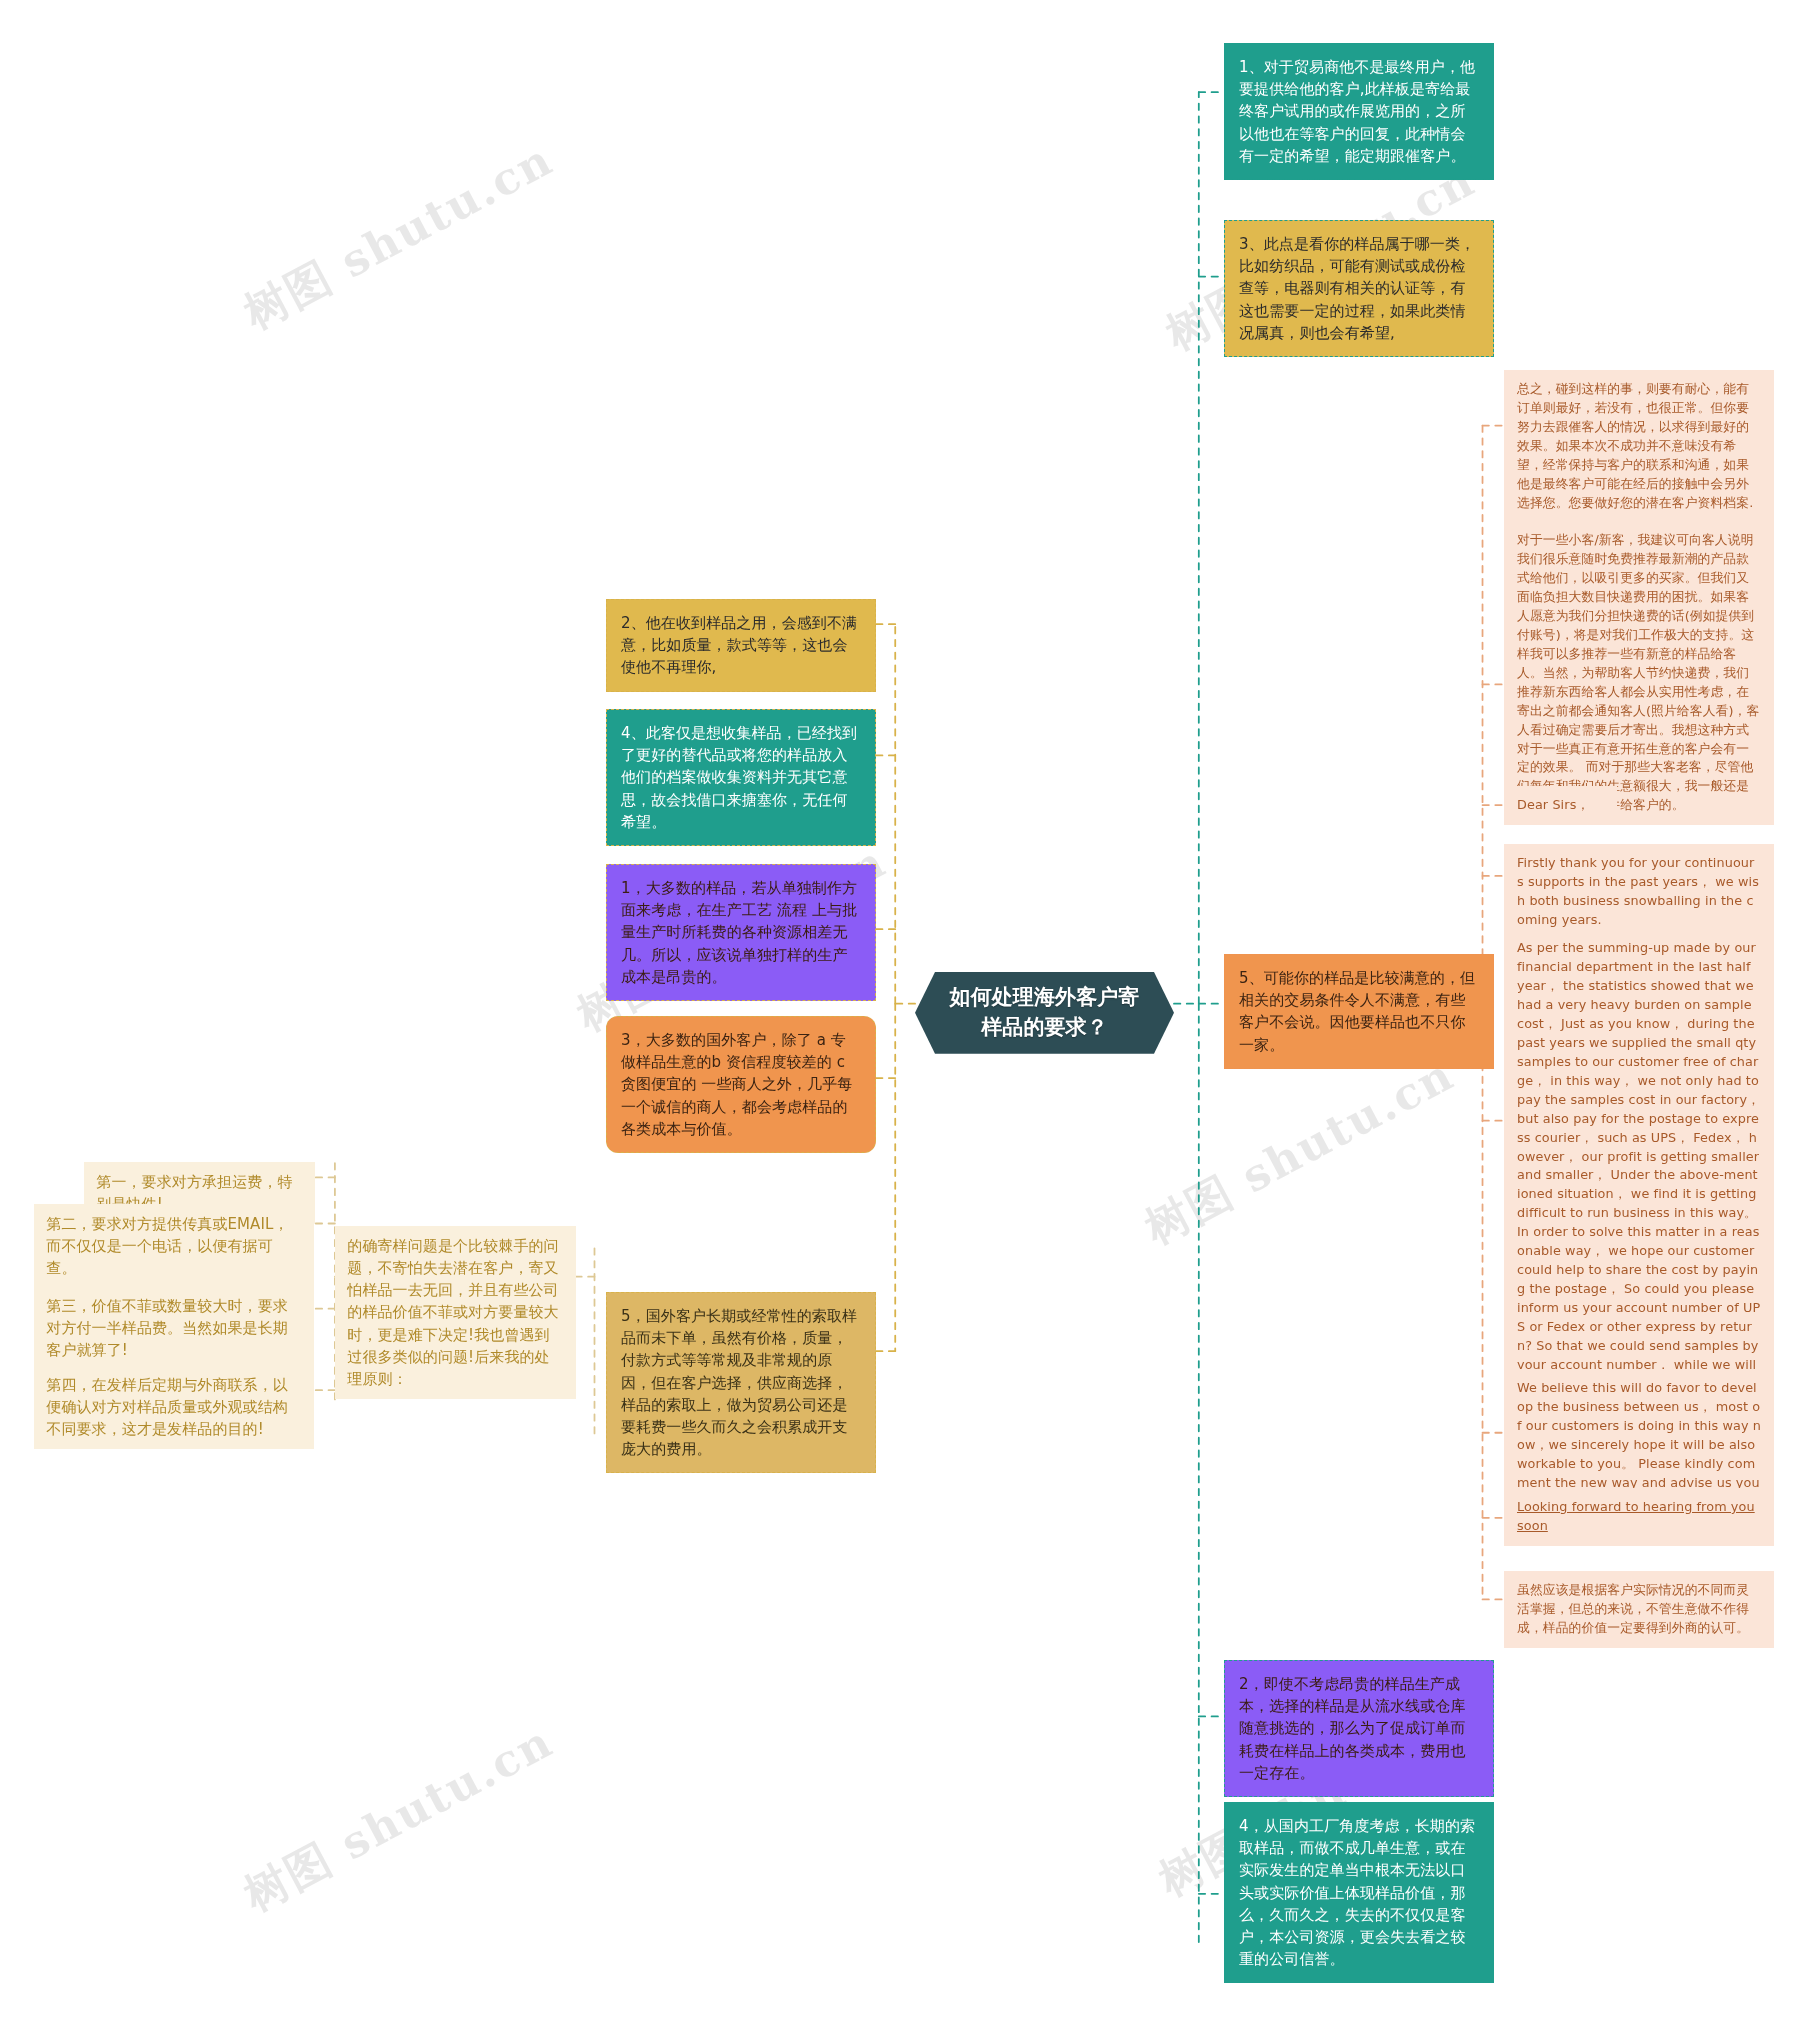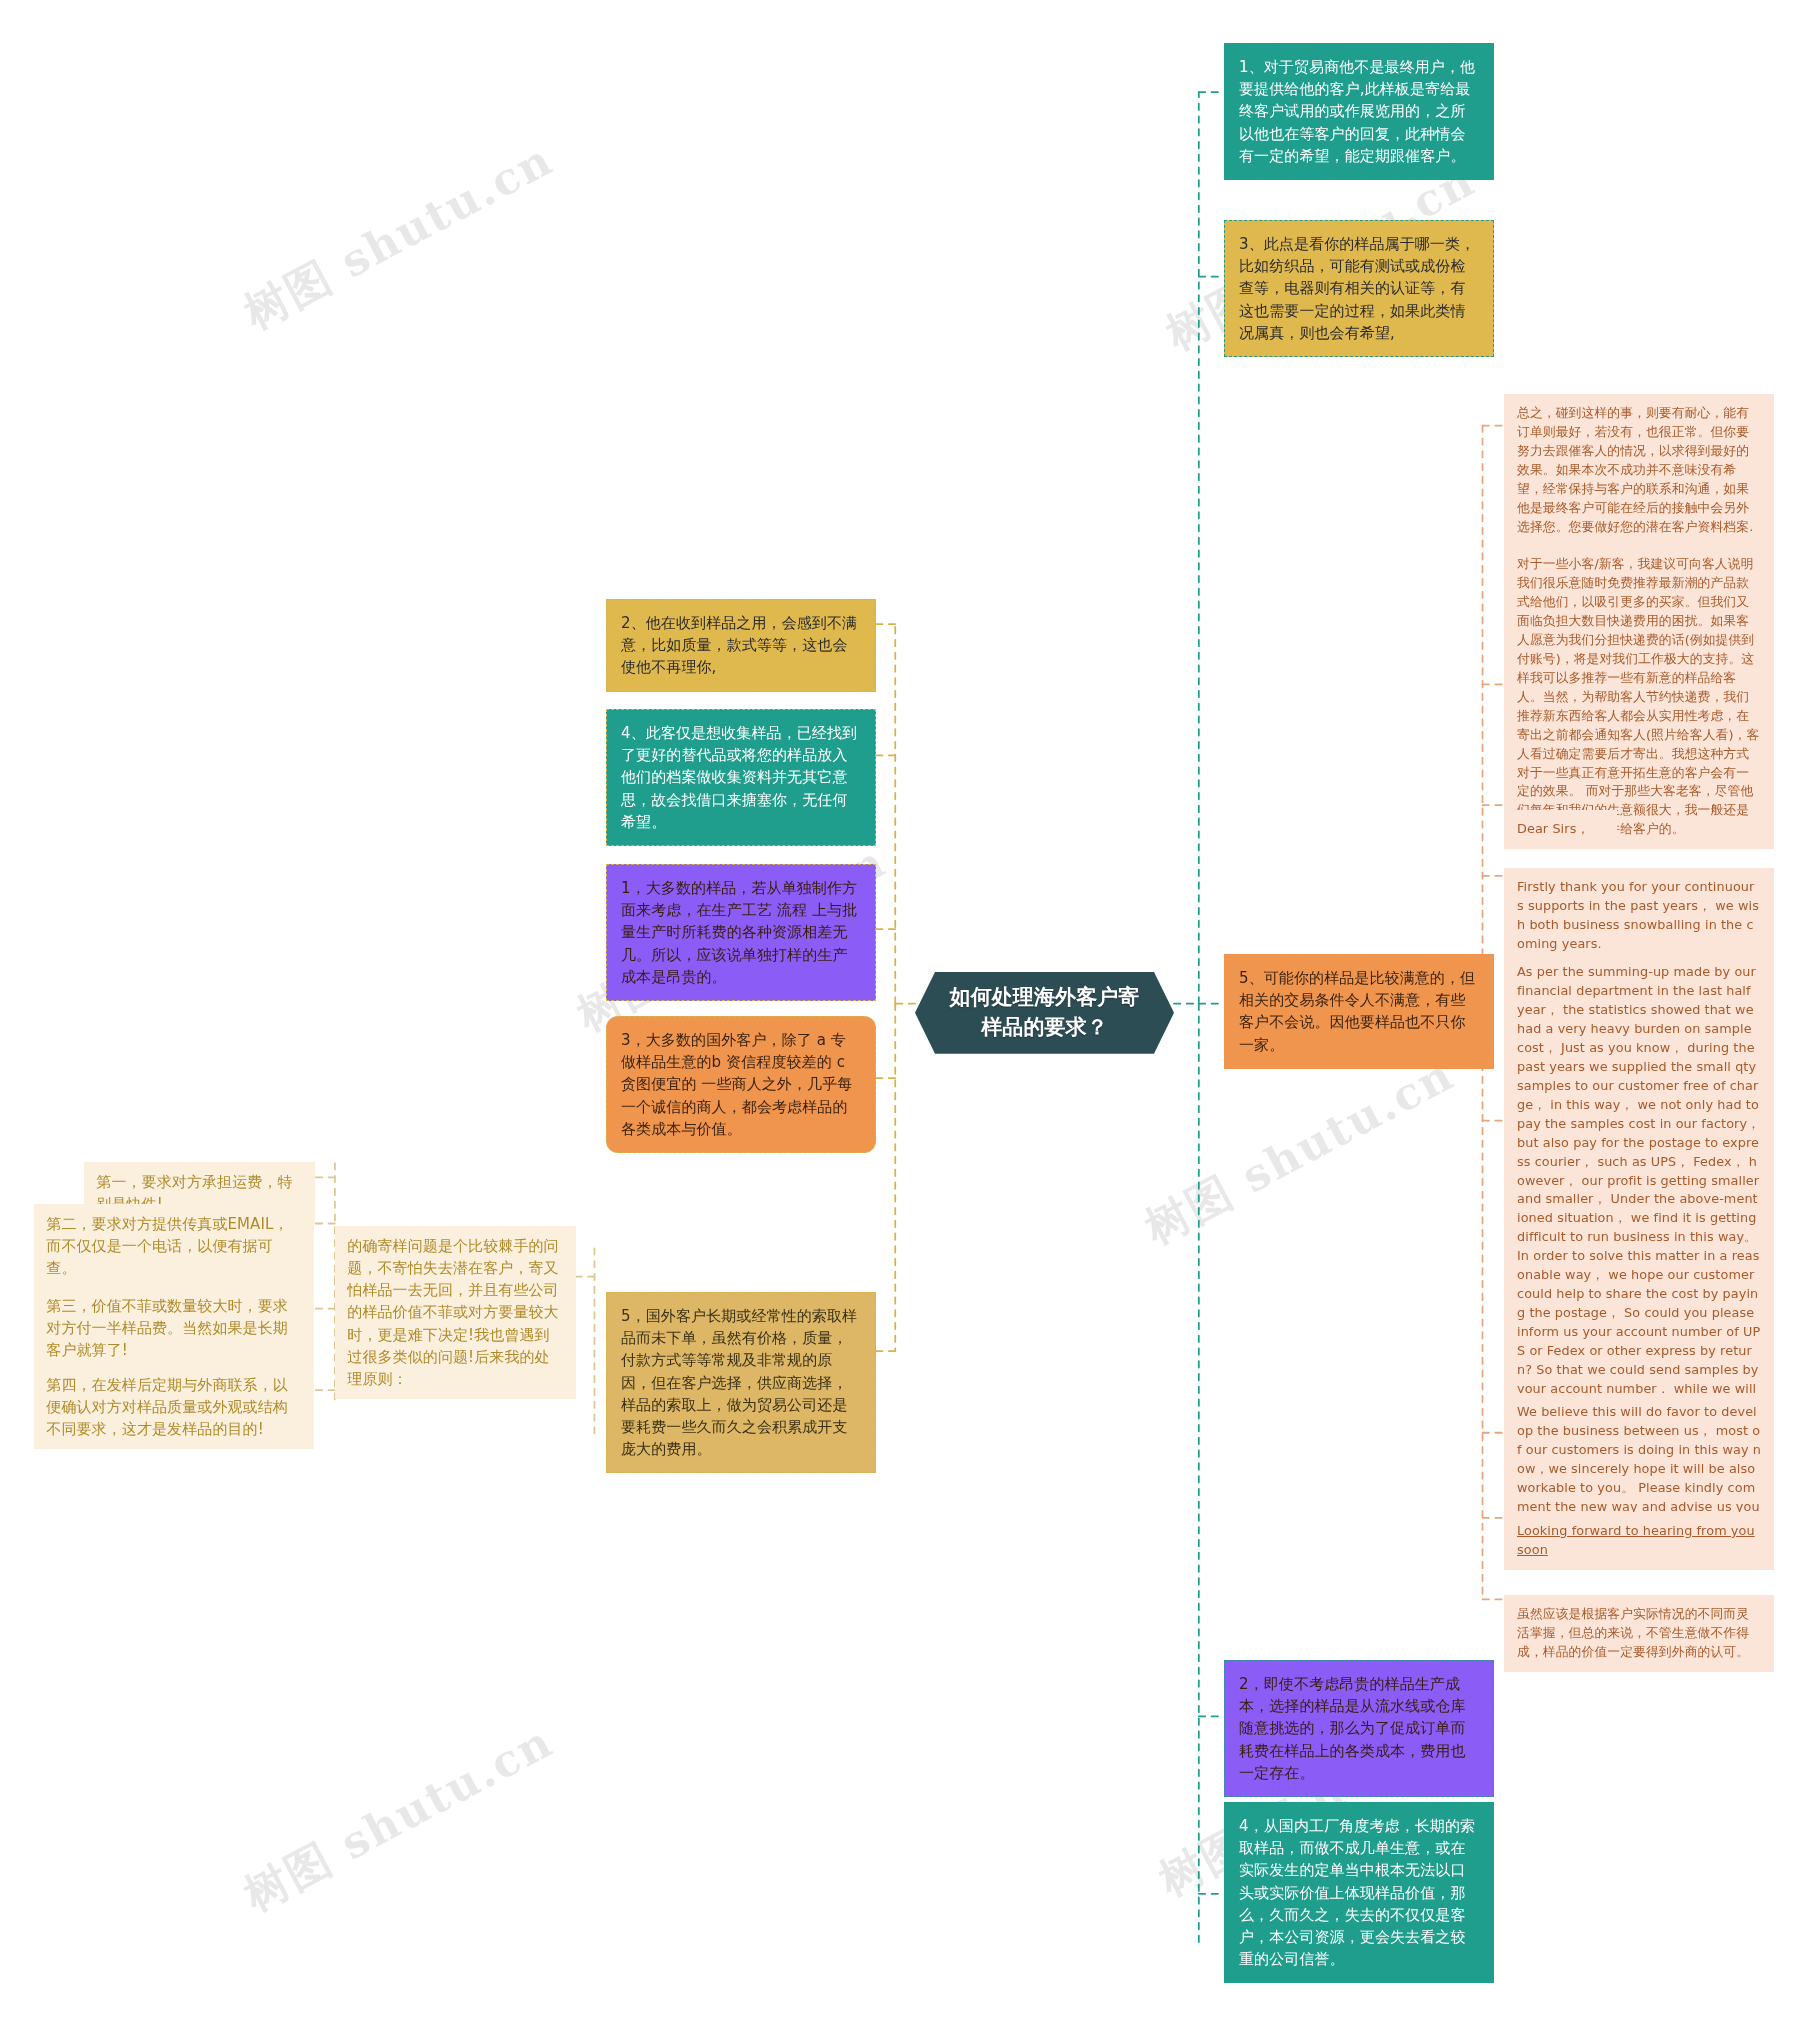--- a/index.html
+++ b/index.html
@@ -50,21 +50,21 @@
   
   .teal   {background:#1f9e8d;color:#ffffff;}
   .gold   {background:#e0b94e;color:#2b2b2b;}
   .sand   {background:#ddb765;color:#3a3117;}
   .red    {background:#8b5cf6;color:#3b1c12;}
   .orange {background:#f0954e;color:#3b2312;}
   .cream  {background:#faf0dd;color:#b08a2a;}
   .blush  {background:#fbe5d8;color:#a85a2a;}
 
   .lvl2{font-size:15px;padding:12px 14px;}
-  .lvl3{font-size:12.8px;padding:9.2px 12px;margin-top:24px;}
+  .lvl3{font-size:12.8px;padding:9.2px 12px;}
   .small{font-size:15px;padding:7.8px 11.3px;}
 
   .dash-teal  {border:1.4px dashed #1f9e8d;}
   .dash-gold  {border:1.4px dashed #d8b24a;}
   .dash-orange{border:1.4px dashed #ef9350;}
   .dash-none  {border:1.4px solid transparent;}
 </style>
 </head>
 <body>
 

